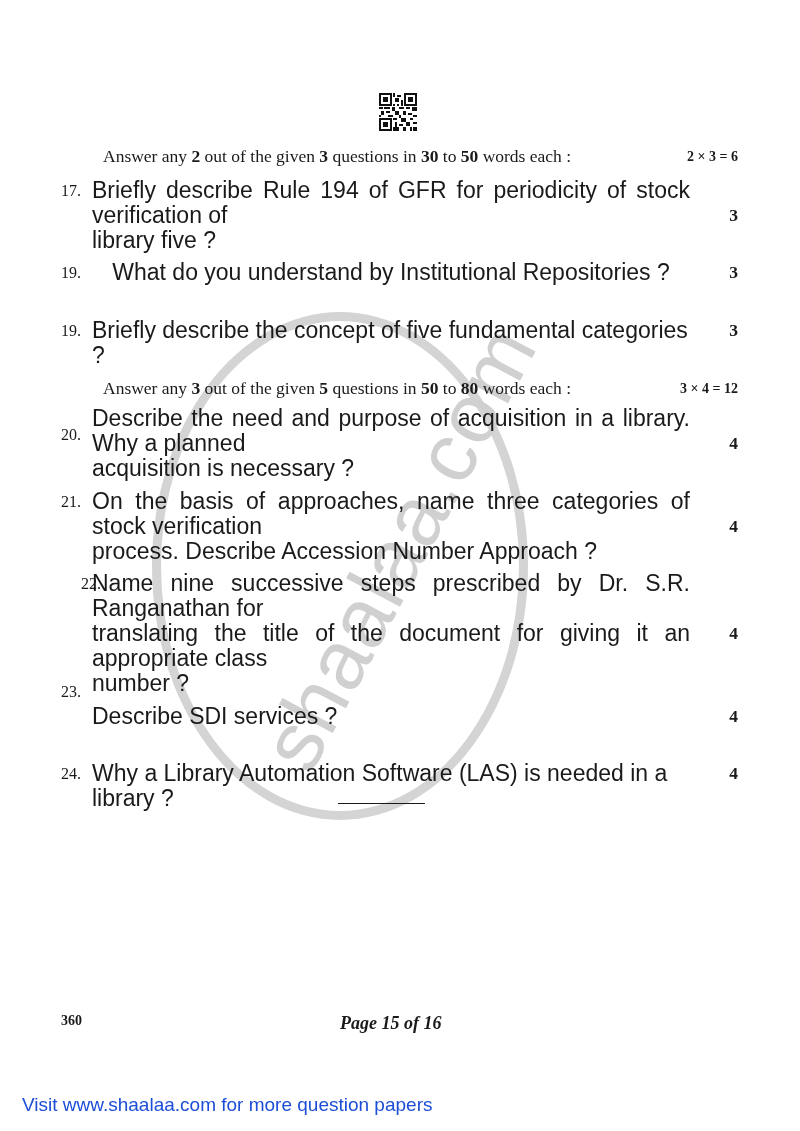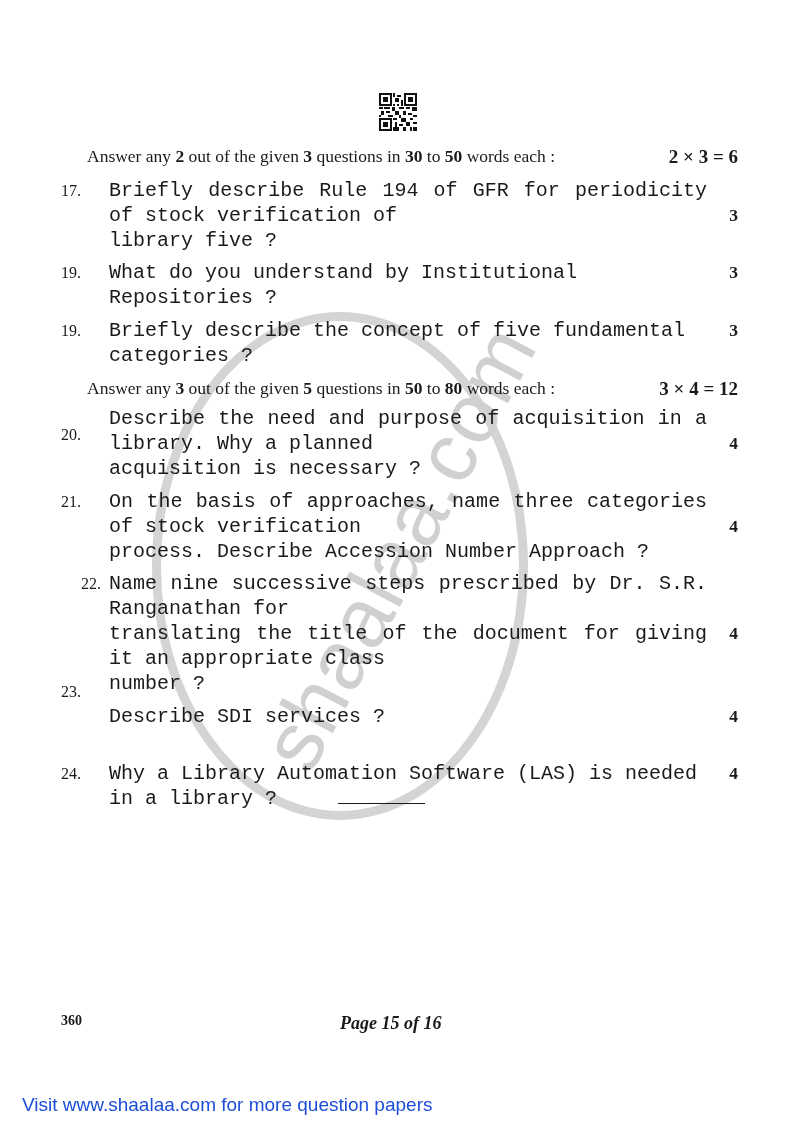--- a/index.html
+++ b/index.html
@@ -56,45 +56,45 @@
       height: 38px;
     }
     .line {
       position: absolute;
       font-family: "Liberation Serif", serif;
       font-size: 17.5px;
       line-height: 25px;
       white-space: nowrap;
     }
     .instr {
-      left: 87px;
+      left: 103px;
     }
     .instr b { font-weight: bold; }
     .marks-right {
       position: absolute;
       right: 62px;
       font-family: "Liberation Serif", serif;
-      font-size: 19px;
+      font-size: 14px;
       font-weight: bold;
       line-height: 25px;
       white-space: nowrap;
     }
     .qnum {
       position: absolute;
       left: 61px;
       font-family: "Liberation Serif", serif;
       font-size: 16px;
       line-height: 25px;
     }
     .qtext {
       position: absolute;
-      left: 109px;
+      left: 92px;
       width: 598px;
-      font-family: Liberation Mono, monospace;
-      font-size: 20px;
+      font-family: Liberation Sans, sans-serif;
+      font-size: 23px;
       line-height: 25px;
     }
     .qtext.justify { text-align: justify; text-align-last: left; }
     .qmark {
       position: absolute;
       right: 62px;
       font-family: "Liberation Serif", serif;
       font-size: 17.5px;
       font-weight: bold;
       line-height: 25px;
@@ -197,21 +197,21 @@
     <div class="marks-right" style="top:144px;">2 × 3 = 6</div>
 
     <div class="qnum" style="top:178px;">17.</div>
     <div class="qtext justify" style="top:178px;">
       <span>Briefly describe Rule 194 of GFR for periodicity of stock verification of</span><br>
       <span>library five ?</span>
     </div>
     <div class="qmark" style="top:203px;">3</div>
 
     <div class="qnum" style="top:260px;">19.</div>
-    <div class="qtext" style="top:260px;">
+    <div class="qtext" style="top:260px;text-align:center;">
       <span>What do you understand by Institutional Repositories ?</span>
     </div>
     <div class="qmark" style="top:260px;">3</div>
 
     <div class="qnum" style="top:318px;">19.</div>
     <div class="qtext" style="top:318px;">
       <span>Briefly describe the concept of five fundamental categories ?</span>
     </div>
     <div class="qmark" style="top:318px;">3</div>
 

